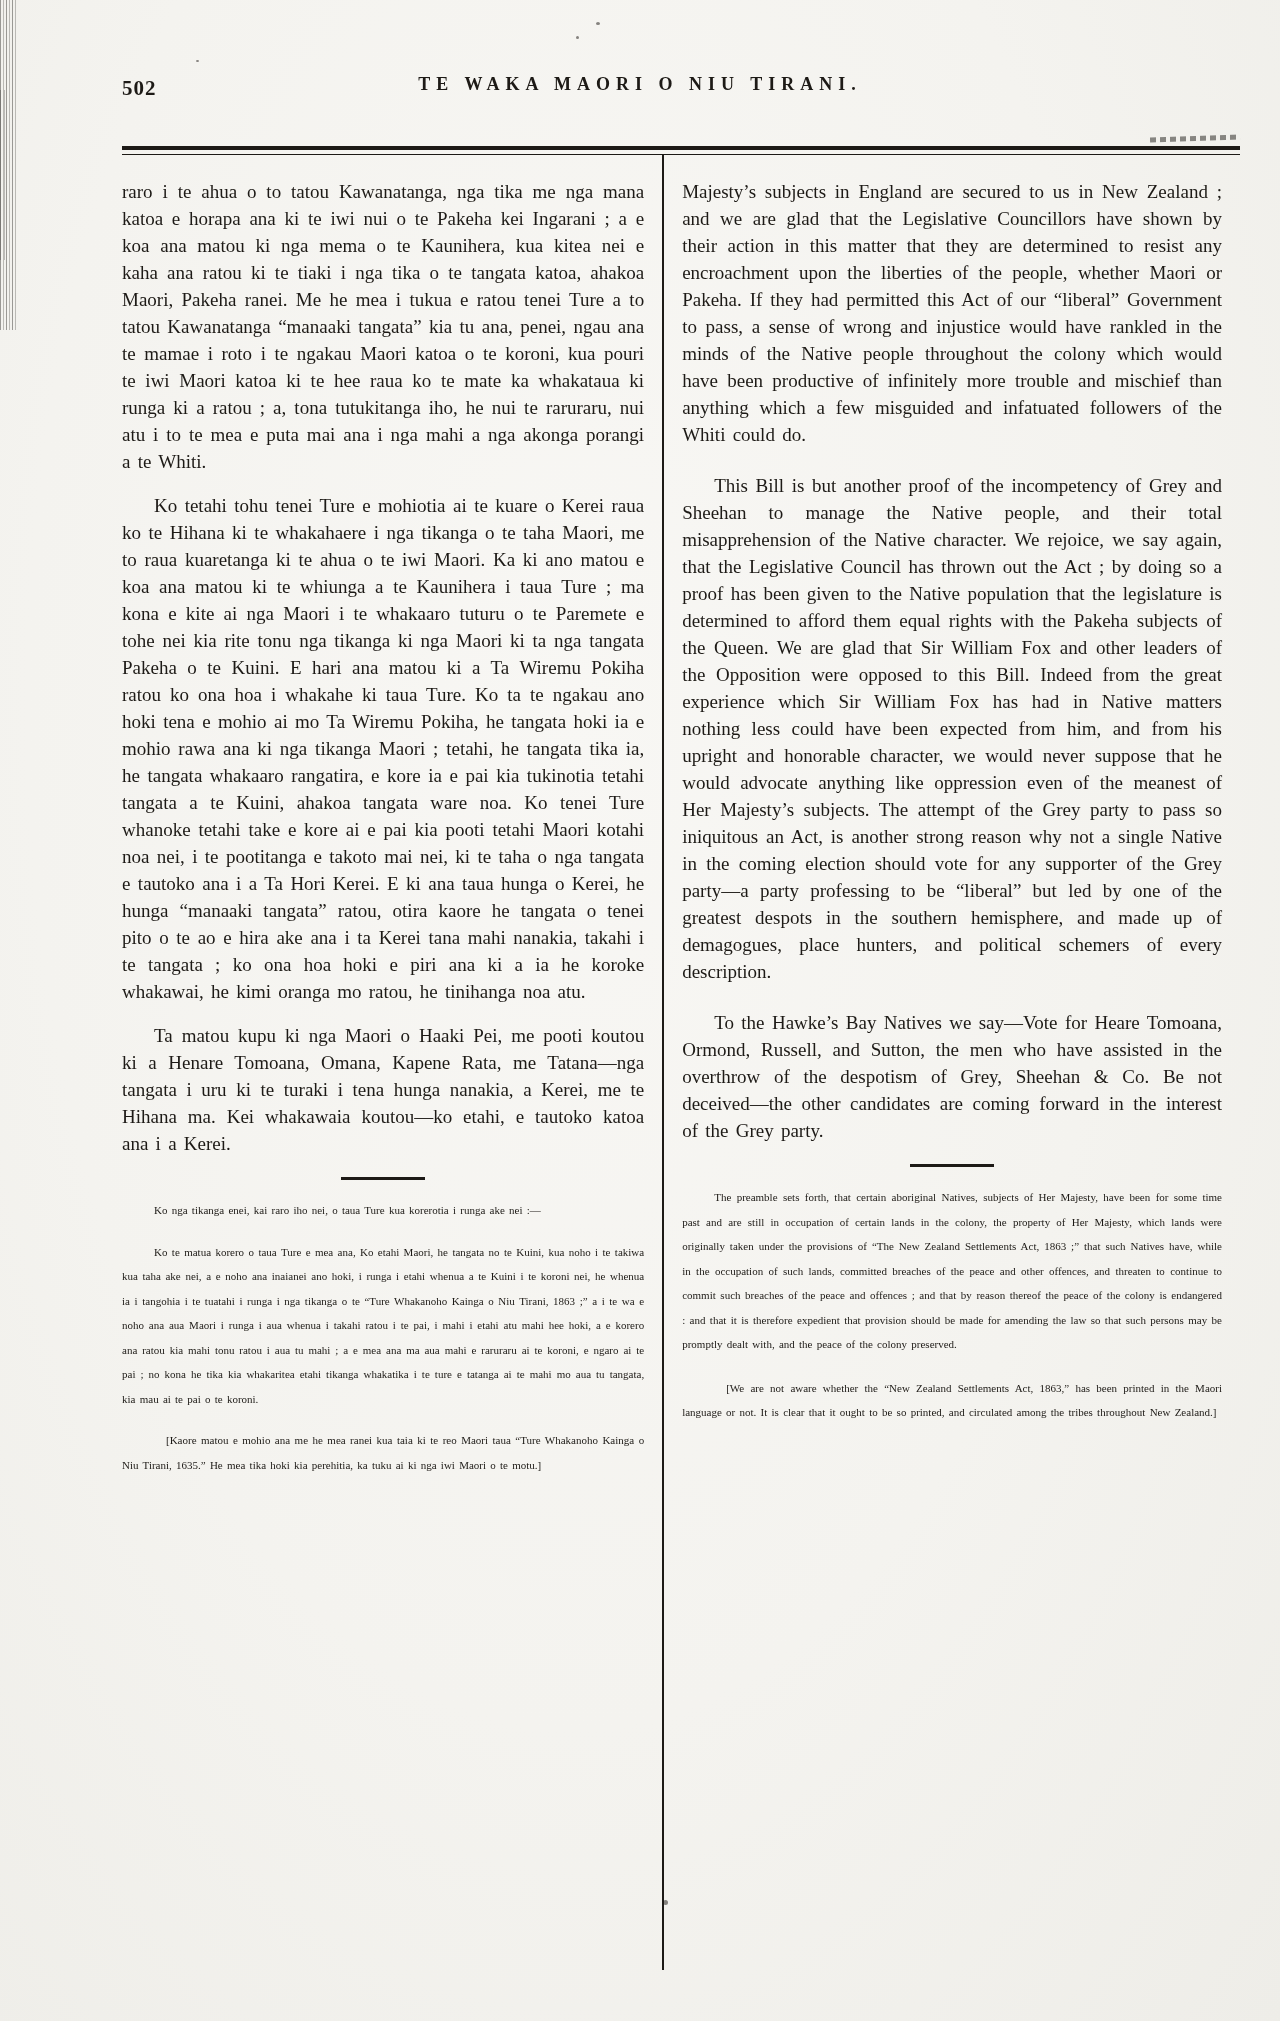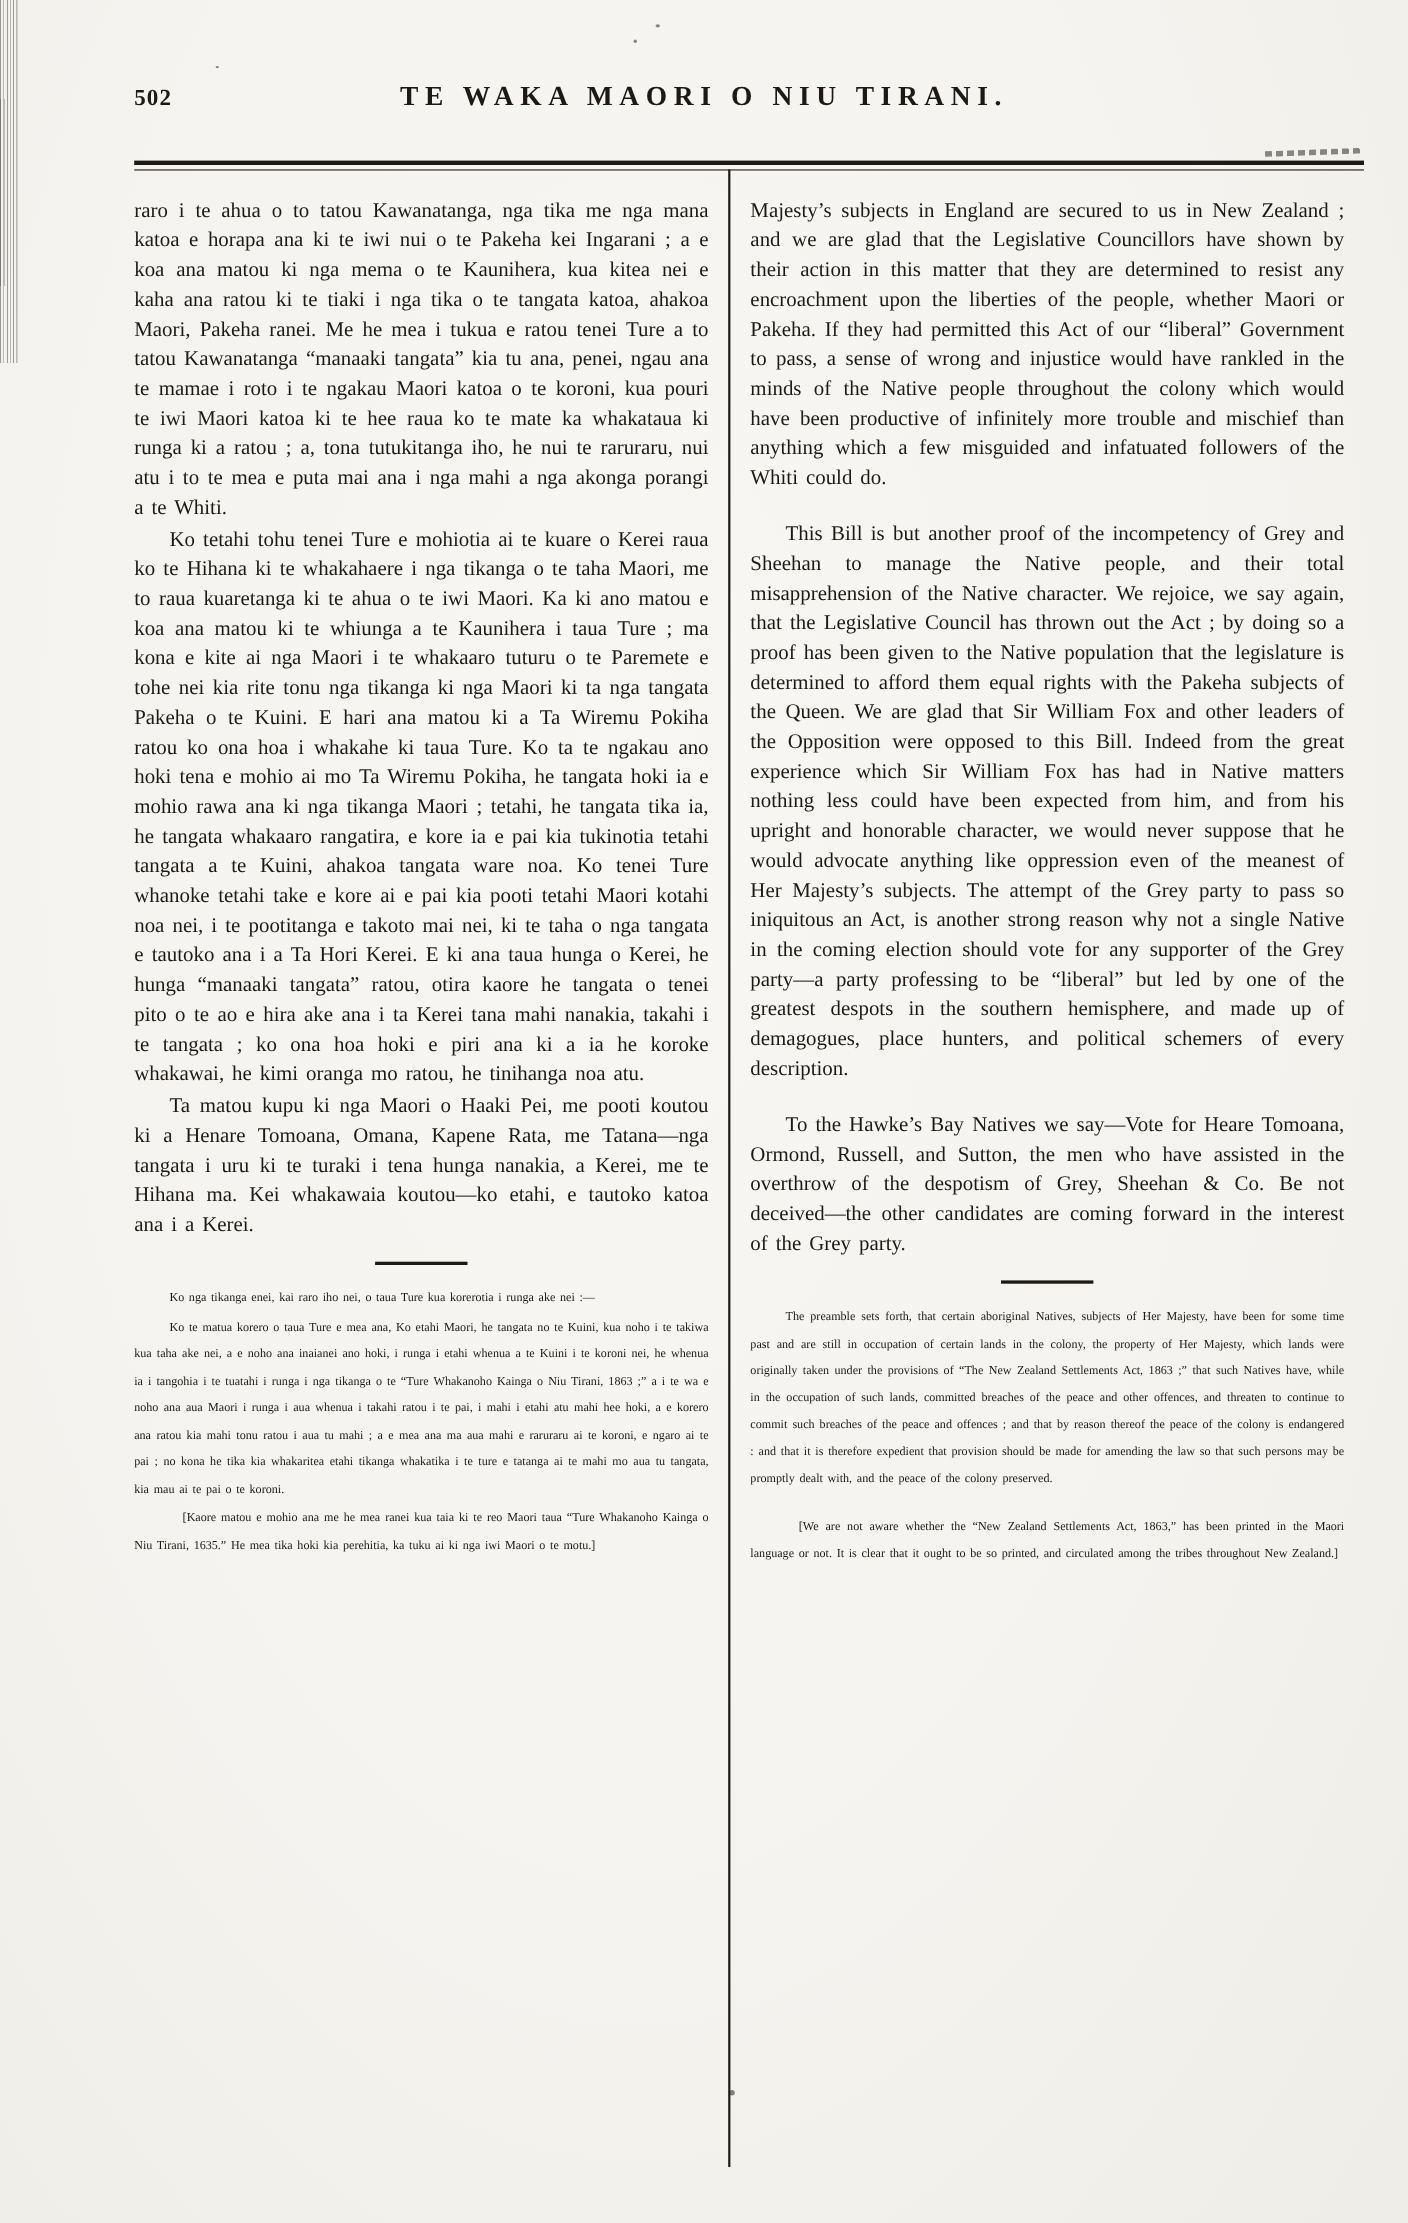--- a/index.html
+++ b/index.html
@@ -42,21 +42,21 @@
 
   
   .masthead { position: relative; height: 146px; }
   .page-number {
     position: absolute; left: 122px; top: 76px;
     font-size: 21px; font-weight: bold; letter-spacing: 1px;
   }
   .title {
     position: absolute; left: 0; right: 0; top: 74px; margin: 0;
     text-align: center;
-    font-size: 25px; font-weight: bold; letter-spacing: 6px;
+    font-size: 18px; font-weight: bold; letter-spacing: 6px;
     white-space: nowrap;
   }
   .rule-double {
     position: absolute; left: 122px; top: 146px; width: 1118px;
     border-top: 4px solid #1d1a16;
     }
   .rule-double::after {
     content: ""; display: block; margin-top: 4px;
     border-top: 1.5px solid #1d1a16;
   }
@@ -75,21 +75,21 @@
     background: #1d1a16;
   }
   .col p {
     margin: 0;
     font-size: 19px; line-height: 27px;
     text-indent: 32px;
     word-spacing: 2.5px;
   }
   .col p.noindent { text-indent: 0; }
   .col-right p + p { margin-top: 24px; }
-  .col-left  p + p { margin-top: 2px; }
+  .col-left  p + p { margin-top: 17px; }
 
   .section-rule {
     width: 84px; height: 0;
     border-top: 3px solid #1d1a16;
     margin: 20px auto 18px auto;
   }
   .recap p {
     font-size: 11px; line-height: 24.5px;
     word-spacing: 1.5px;
   }

